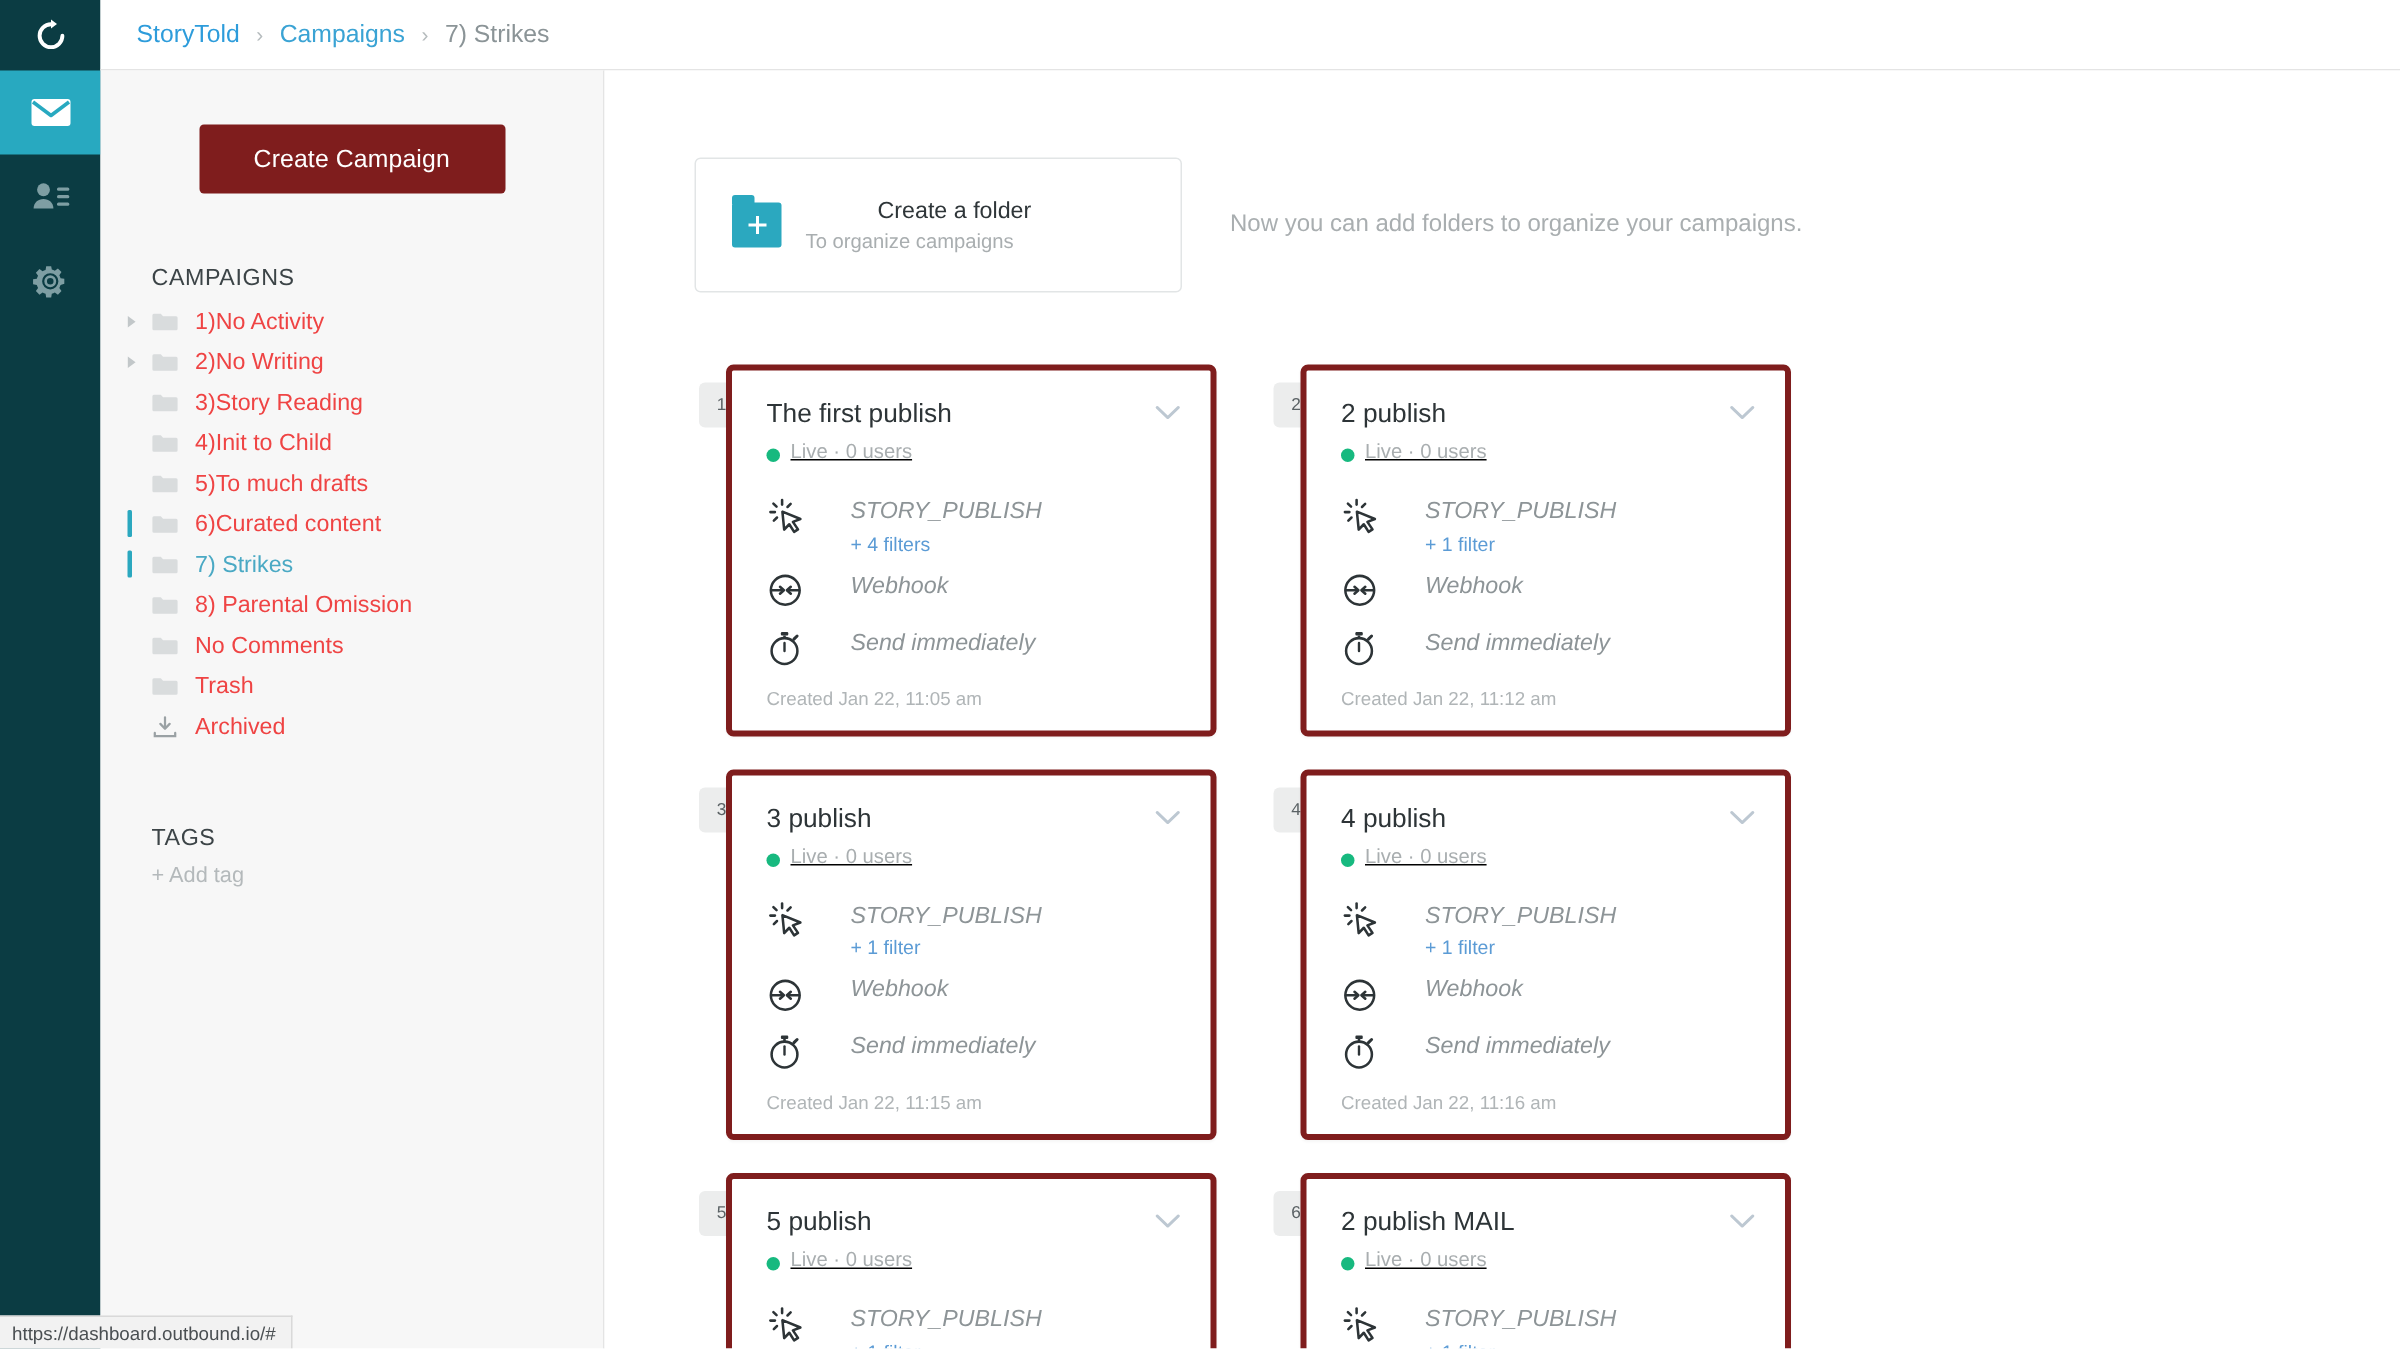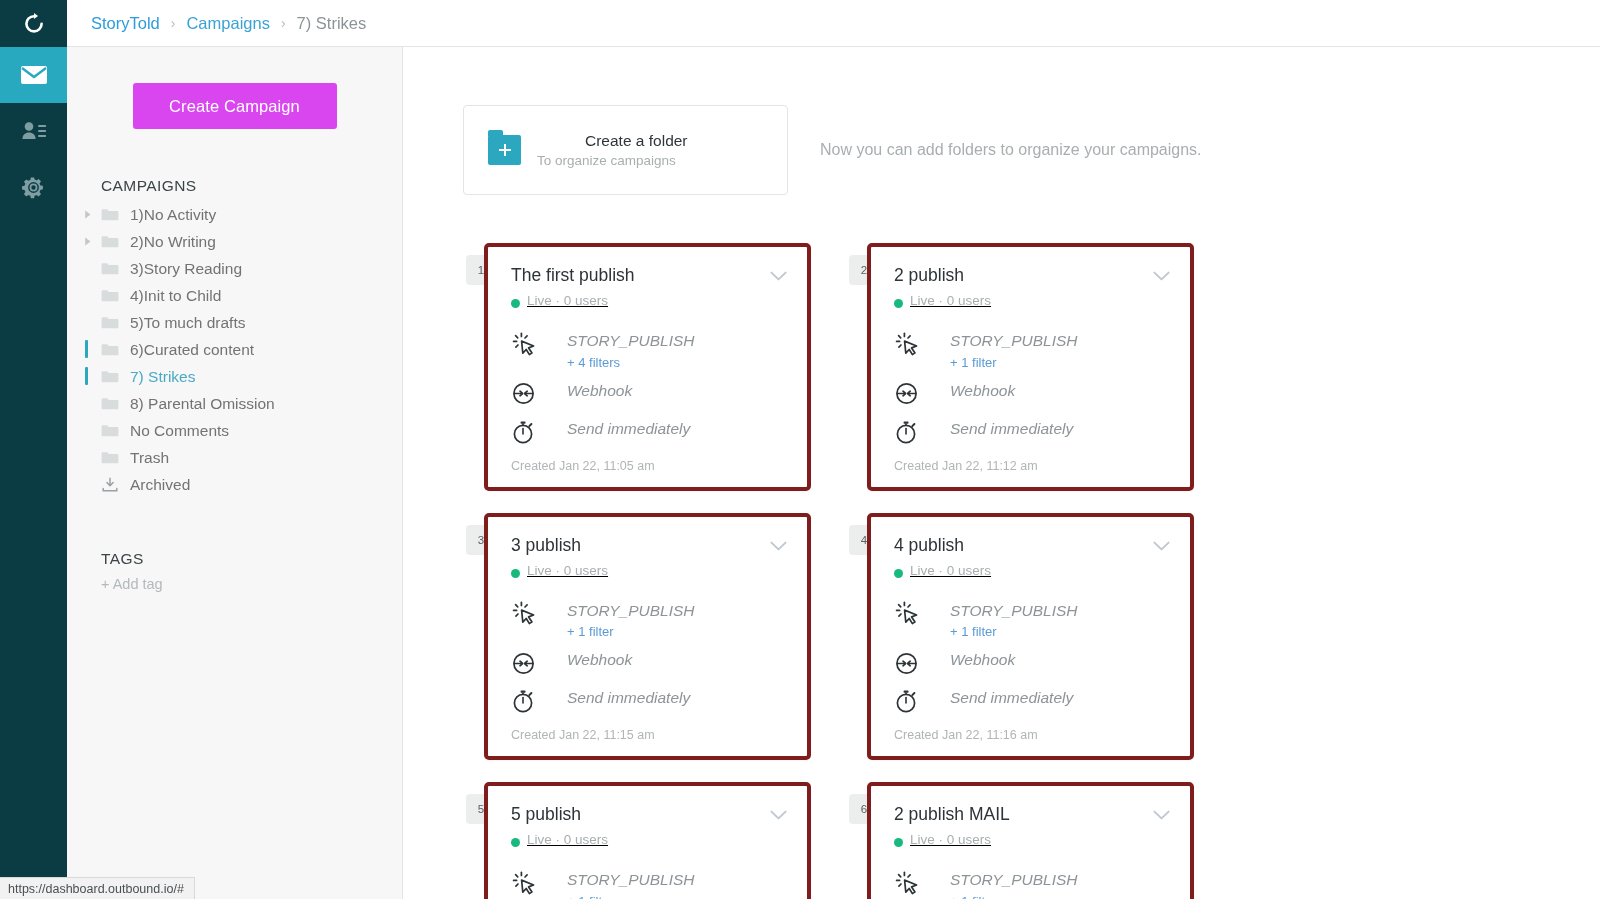--- a/index.html
+++ b/index.html
@@ -50,33 +50,33 @@
   
   .sidebar {
     width: 336px; min-width: 336px;
     background: #f7f7f7;
     border-right: 1px solid #e4e4e4;
     padding: 36px 0 0 0;
     position: relative;
   }
   .create-btn {
     display: block; margin: 0 auto; width: 204px; height: 46px;
-    background: #d946ef; color: #ffffff; border: none; border-radius: 3px;
+    background: #7f1d1d; color: #ffffff; border: none; border-radius: 3px;
     font-family: "Liberation Sans", sans-serif; font-size: 16.5px;
     cursor: pointer; letter-spacing: .1px;
   }
   .side-section-title {
     margin: 48px 0 6px 34px; font-size: 15.5px; color: #3c4447;
     letter-spacing: .4px;
   }
   .tree { list-style: none; }
   .tree-item {
     position: relative; display: flex; align-items: center;
     height: 27px; padding-left: 34px; cursor: pointer;
-    font-size: 15.5px; color: #737373;
+    font-size: 15.5px; color: #ef4444;
   }
   .tree-item .active-bar {
     position: absolute; left: 18px; top: 4px; width: 3px; height: 18px;
     background: #2ba8bf; border-radius: 1px;
   }
   .tree-item.is-active { color: #4aa9c4; }
   .caret {
     width: 13px; min-width: 13px; height: 12px; margin-left: -20px; margin-right: 7px;
     display: flex; align-items: center; justify-content: center;
   }

